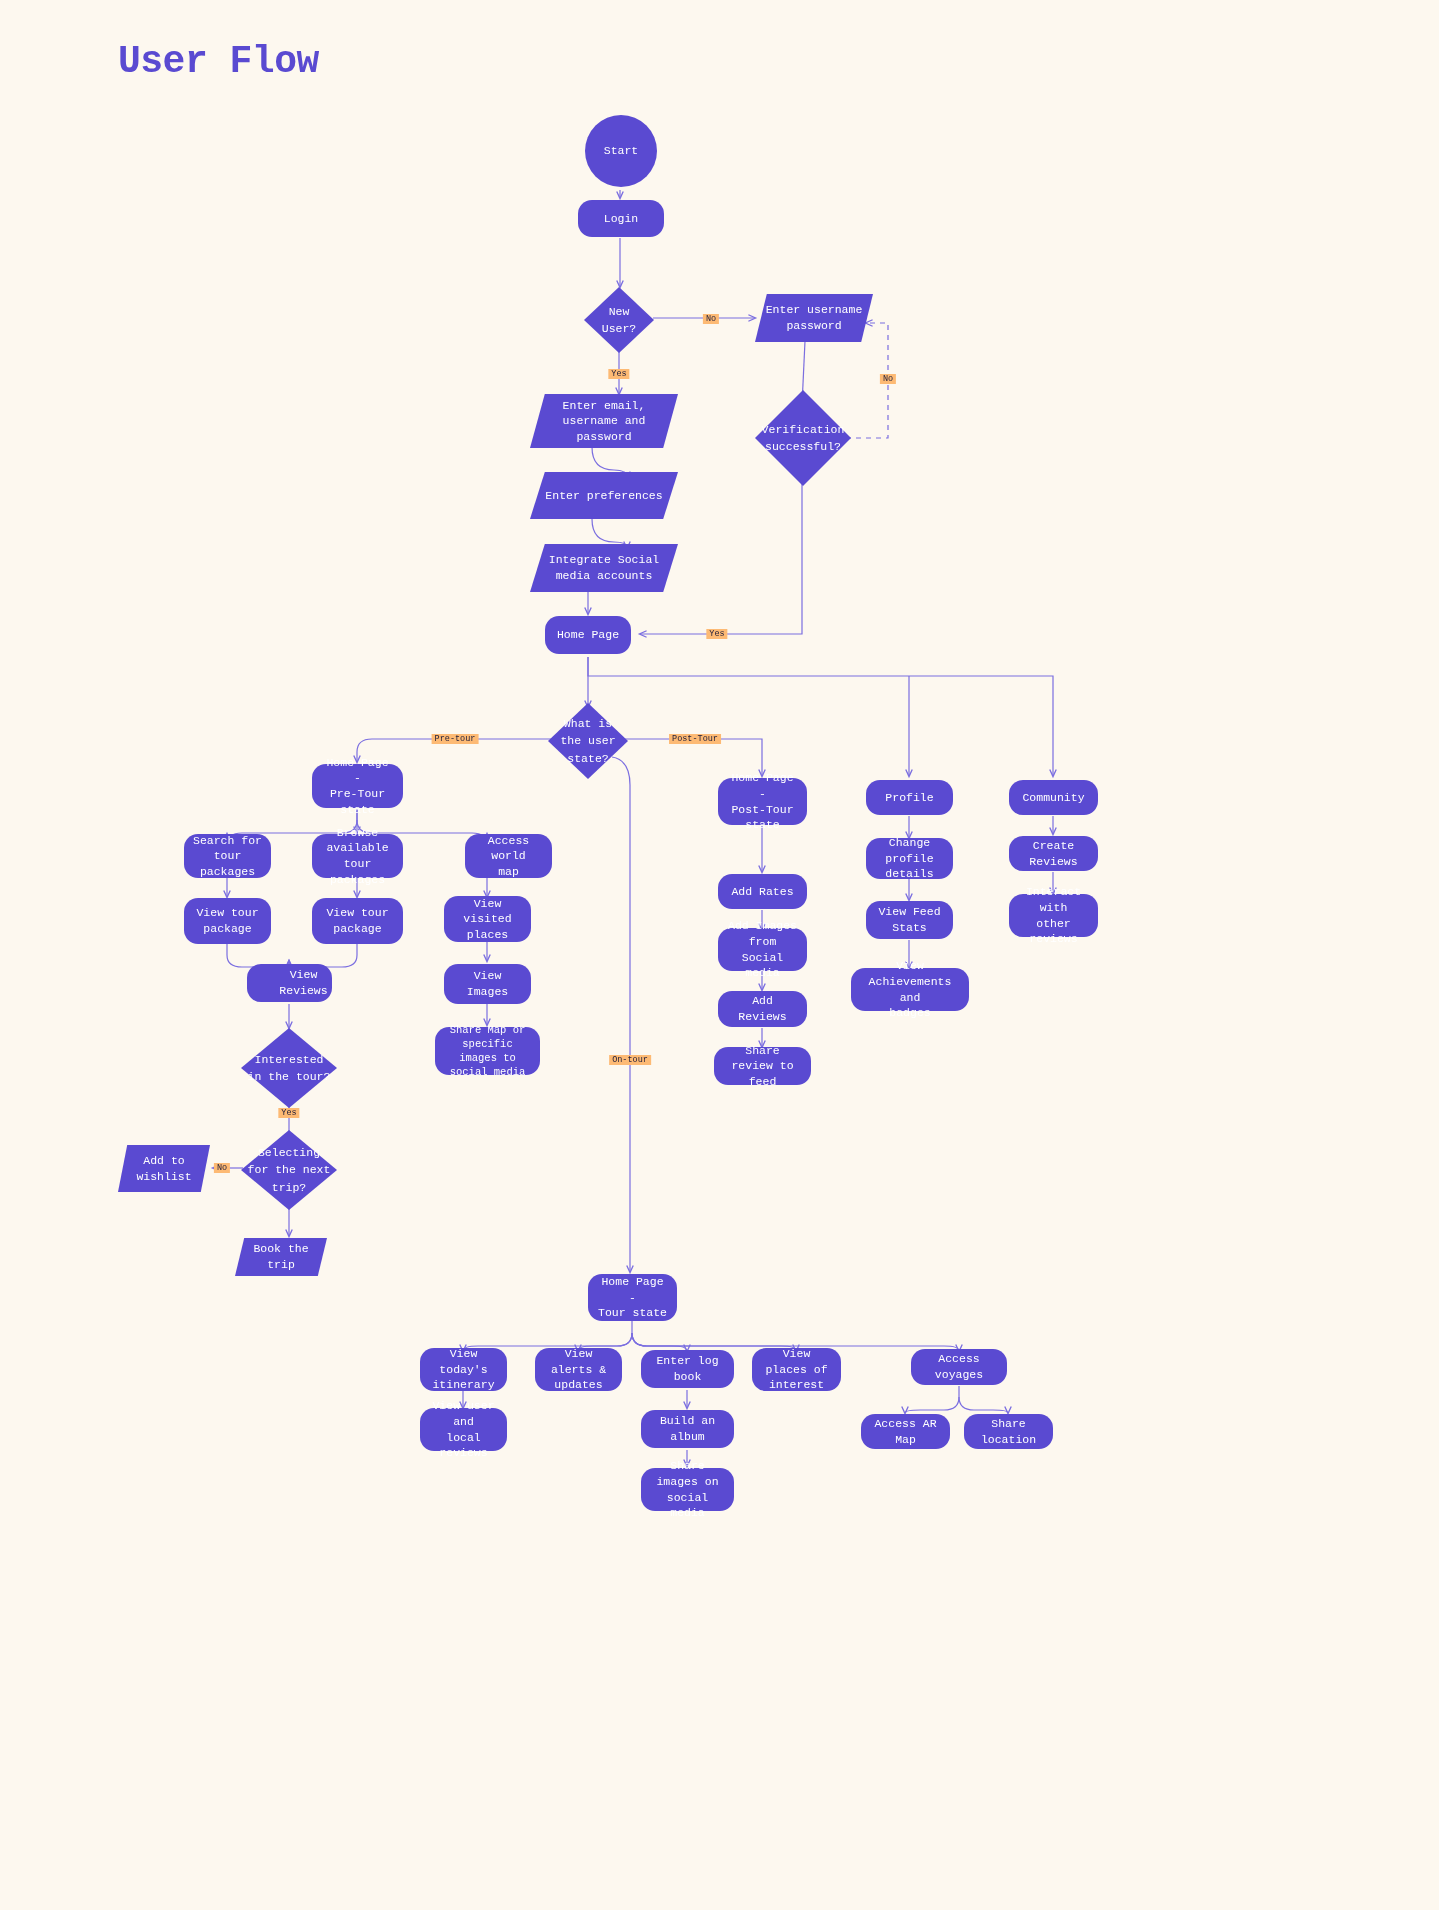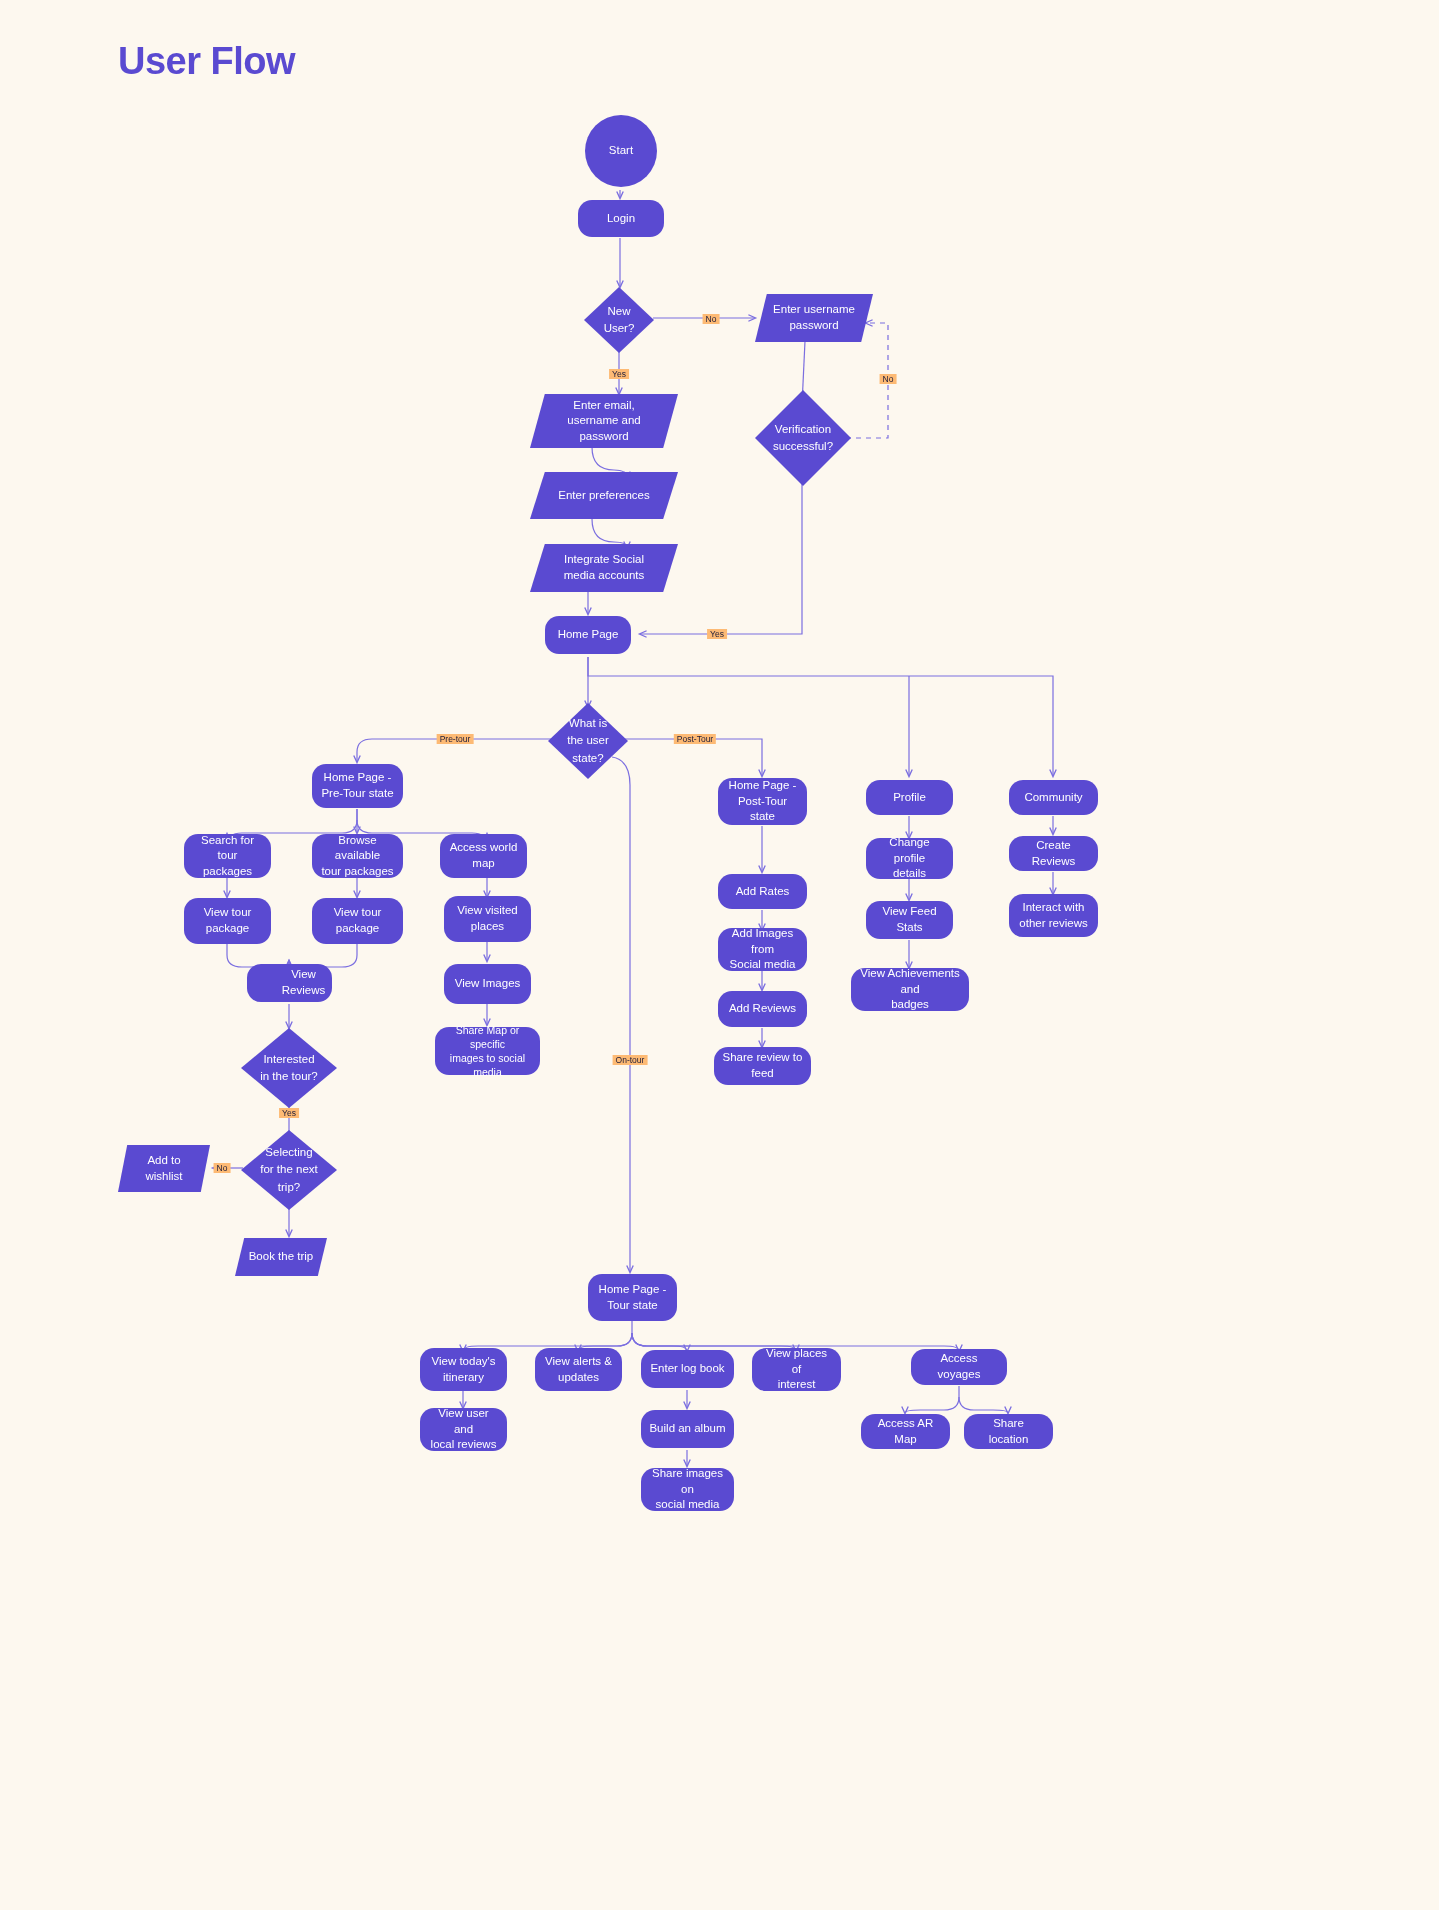--- a/index.html
+++ b/index.html
@@ -3,21 +3,21 @@
 <meta charset="utf-8">
 <style>
   html,body{margin:0;padding:0;}
   body{
     width:1439px;height:1910px;
     background:#fdf8ef;
     font-family:"Liberation Sans", sans-serif;
     position:relative;
     overflow:hidden;
   }
-  #canvas{position:absolute;inset:0;}
+  #canvas{position:absolute;inset:0;font-family:Liberation Mono, monospace;}
   svg#edges{position:absolute;left:0;top:0;width:1439px;height:1910px;pointer-events:none;}
   .title{
     position:absolute;left:118px;top:40px;
     font-size:38px;font-weight:bold;color:#5a4ad1;letter-spacing:-0.5px;
   }
   .node{
     position:absolute;
     background:#5a4ad1;
     color:#ffffff;
     display:flex;align-items:center;justify-content:center;
@@ -197,21 +197,21 @@
 state?</span>
   </div>
 
   <div class="node n-process" style="left:312px;top:764px;width:91px;height:44px;">Home Page -
 Pre-Tour state</div>
 
   <div class="node n-process" style="left:184px;top:834px;width:87px;height:44px;">Search for tour
 packages</div>
   <div class="node n-process" style="left:312px;top:834px;width:91px;height:44px;">Browse available
 tour packages</div>
-  <div class="node n-process" style="left:440px;top:834px;width:87px;height:44px;">Access world
+  <div class="node n-process" style="left:465px;top:834px;width:87px;height:44px;">Access world
 map</div>
 
   <div class="node n-process" style="left:184px;top:898px;width:87px;height:46px;">View tour
 package</div>
   <div class="node n-process" style="left:312px;top:898px;width:91px;height:46px;">View tour
 package</div>
   <div class="node n-process" style="left:444px;top:896px;width:87px;height:46px;">View visited
 places</div>
 
   <div class="node n-process" style="left:247px;top:964px;width:85px;height:38px;padding-left:36px;">View Reviews</div>

